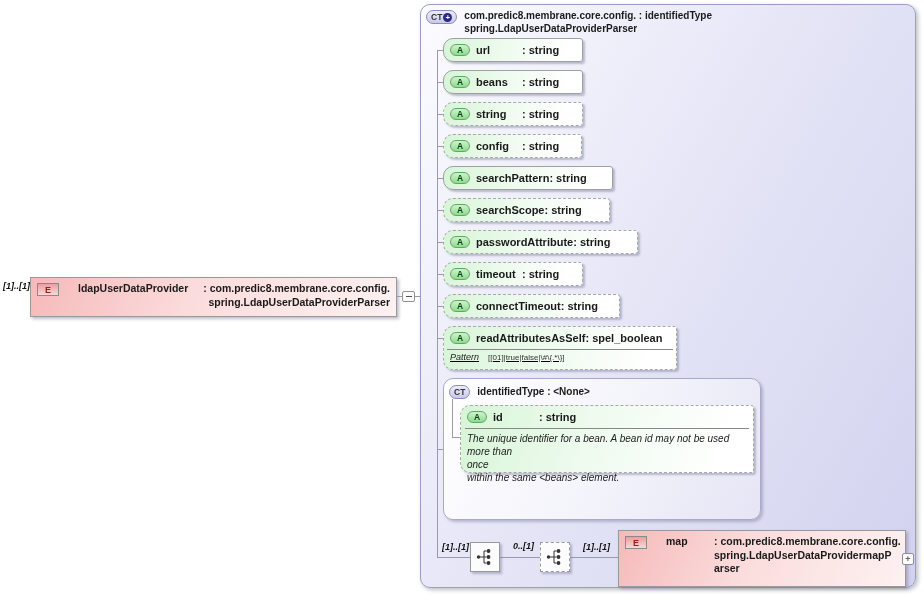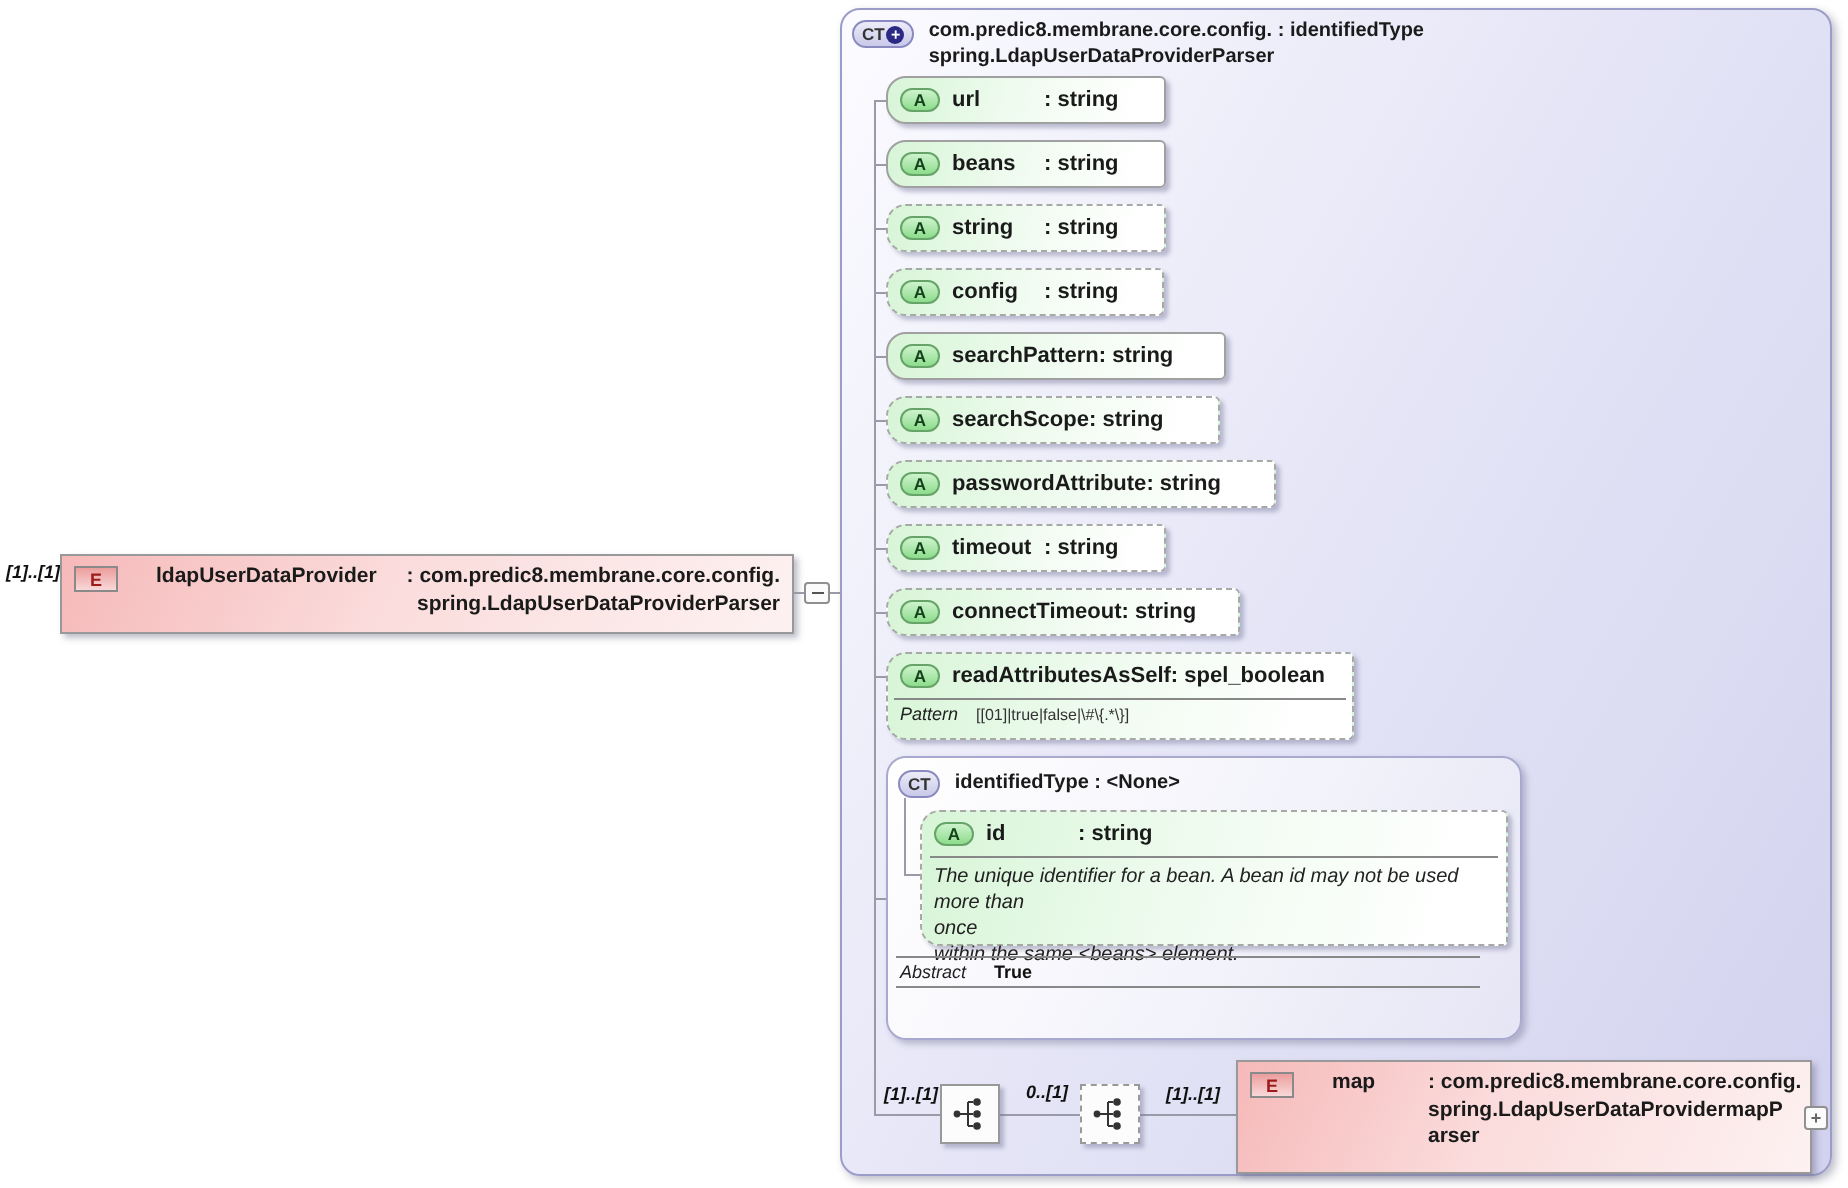--- a/index.html
+++ b/index.html
@@ -50,21 +50,21 @@
   .attr.dashed { border:1px dashed #a8a8a8; }
   .attr-row { display:flex; align-items:center; height:22px; padding:0 4px 0 6px; }
   .icon-a { flex:none; width:20px; height:12px; margin-right:6px;
     border:1px solid #67a467; border-radius:6px;
     background:linear-gradient(180deg,#cdf3cd,#8ddc8d);
     font-size:8.5px; font-weight:bold; color:#14421a;
     display:flex; align-items:center; justify-content:center; }
   .attr-name { font-size:11px; font-weight:bold; color:#1a1a1a; min-width:46px; white-space:nowrap; }
   .attr-type { font-size:11px; font-weight:bold; color:#1a1a1a; white-space:nowrap; }
   .facet-row { border-top:1px solid #888; margin:0 3px; padding:2px 3px 1px 3px;
-    display:flex; align-items:baseline; gap:9px; }
+    display:flex; align-items:baseline; gap:9px;text-decoration:underline; }
   .facet-label { font-style:italic; font-size:9px; color:#222; }
   .facet-value { font-size:8px; color:#333; }
 
   
   .nested-ct { position:absolute; left:443px; top:378px; width:318px; height:142px;
     border:1px solid #a9a9cf; border-radius:10px;
     background:linear-gradient(120deg,#ffffff 0%,#f3f3fb 55%,#e5e5f5 100%);
     box-shadow:2px 2px 3px rgba(110,110,140,.4); }
   .nested-header { position:absolute; left:5px; top:5px; display:flex; align-items:center; gap:7px; }
   .id-attr { position:absolute; left:16px; top:26px; width:294px; height:68px; }
@@ -234,26 +234,20 @@
       <div class="attr-row">
         <span class="icon-a">A</span>
         <span class="attr-name">id</span>
         <span class="attr-type">: string</span>
       </div>
       <div class="inner-rule"></div>
       <div class="doc id-doc">The unique identifier for a bean. A bean id may not be used more than
 once
 within the same &lt;beans&gt; element.</div>
     </div>
-    <div class="abstract-sec">
-      <div class="abstract-row">
-        <span class="abstract-label">Abstract</span>
-        <span class="abstract-value">True</span>
-      </div>
-    </div>
   </div>
 
   <div class="h-line" style="left:437px; top:557px; width:33px;"></div>
   <div class="h-line" style="left:500px; top:557px; width:40px;"></div>
   <div class="h-line" style="left:570px; top:557px; width:48px;"></div>
 
   <div class="card" style="left:442px; top:542px;">[1]..[1]</div>
 
   <div class="seq-icon solid" style="left:470px; top:542px;">
     <svg width="20" height="20" viewBox="0 0 20 20">

